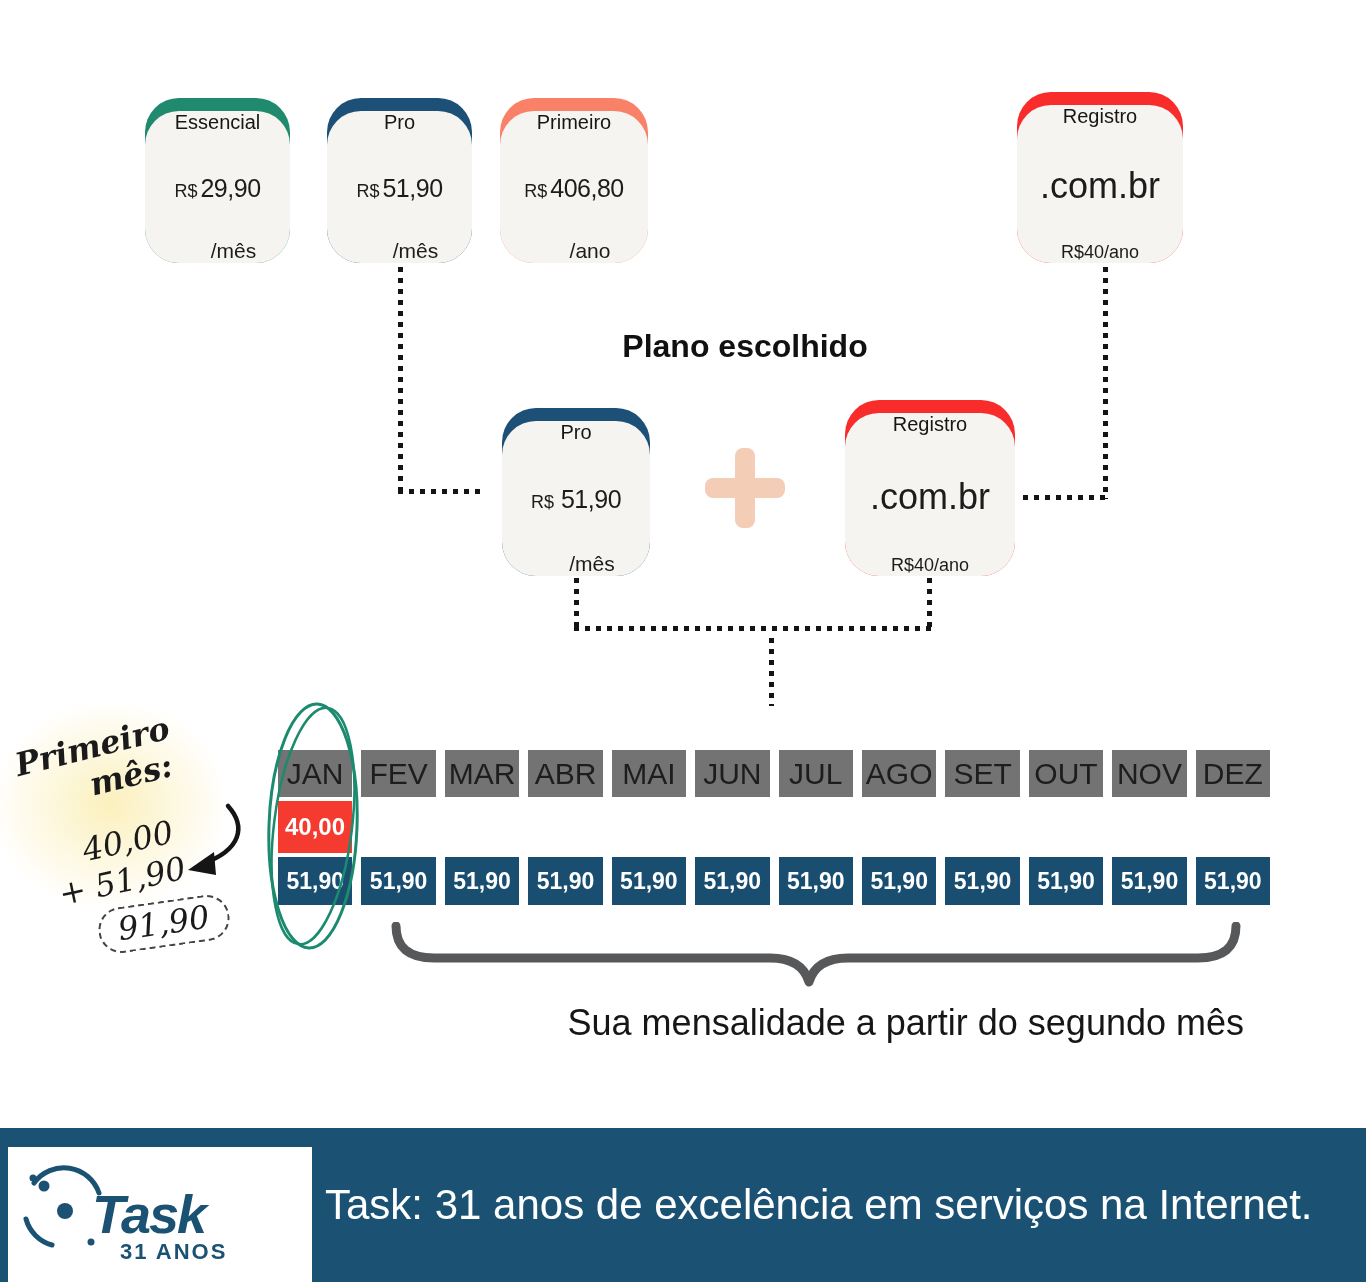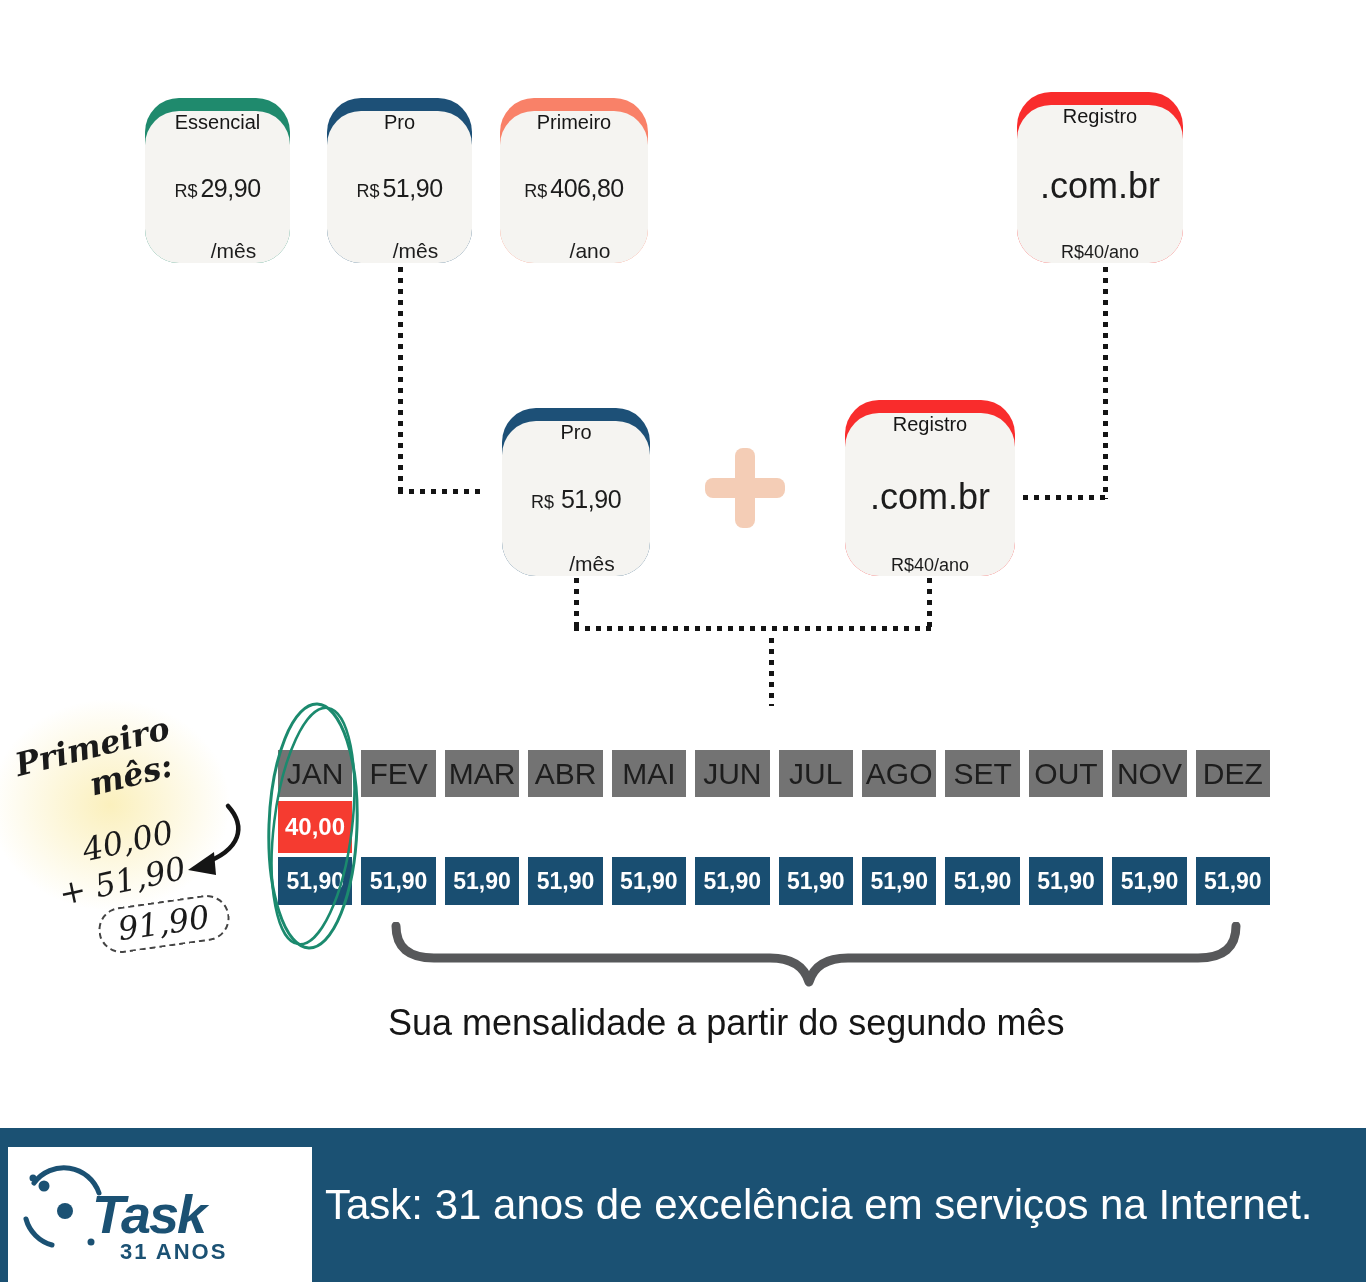--- a/index.html
+++ b/index.html
@@ -58,21 +58,21 @@
             transform:rotate(-14deg);line-height:1.15;}
   .hw-title .l2{text-align:right;padding-right:6px;}
   .hw-n1{position:absolute;left:82px;top:822px;font-size:32px;transform:rotate(-12deg);}
   .hw-n2{position:absolute;left:58px;top:862px;font-size:32px;transform:rotate(-12deg);}
   .hw-total{position:absolute;left:98px;top:901px;font-size:32px;transform:rotate(-8deg);
             border:2px dashed #444;border-radius:30px;padding:1px 18px 3px 18px;}
   .hw-arrow{position:absolute;left:178px;top:802px;width:68px;height:82px;}
 
   
   .brace{position:absolute;left:388px;top:922px;width:856px;height:66px;}
-  .caption{position:absolute;left:388px;top:1002px;width:856px;text-align:left;
+  .caption{position:absolute;left:388px;top:1002px;width:856px;text-align:right;
            font-size:36px;color:#161616;}
 
   
   .footer{position:absolute;left:0;top:1128px;width:1366px;height:154px;background:#1b5173;}
   .logo-box{position:absolute;left:8px;top:19px;width:304px;height:141px;background:#ffffff;}
   .footer-text{position:absolute;left:325px;top:50%;transform:translateY(-50%);
                color:#ffffff;font-size:42px;white-space:nowrap;}
 </style>
 </head>
 <body>
@@ -122,20 +122,21 @@
 
   <div class="dot-v" style="left:398px;top:267px;height:225px"></div>
   <div class="dot-h" style="left:398px;top:489px;width:88px"></div>
   <div class="dot-v" style="left:1103px;top:267px;height:232px"></div>
   <div class="dot-h" style="left:1023px;top:495px;width:83px"></div>
   <div class="dot-v" style="left:574px;top:578px;height:50px"></div>
   <div class="dot-v" style="left:927px;top:578px;height:50px"></div>
   <div class="dot-h" style="left:574px;top:626px;width:358px"></div>
   <div class="dot-v" style="left:769px;top:638px;height:68px"></div>
 
+  <div class="title">Plano escolhido</div>
 
   <div class="pcard acc-blue" style="left:502px;top:408px;width:148px;height:168px">
     <div class="body">
       <div class="pname">Pro</div>
       <div class="prow">
         <span class="cur" style="margin-right:7px">R$</span>
         <span class="amt">51,90</span>
       </div>
       <div class="period">/mês</div>
     </div>

